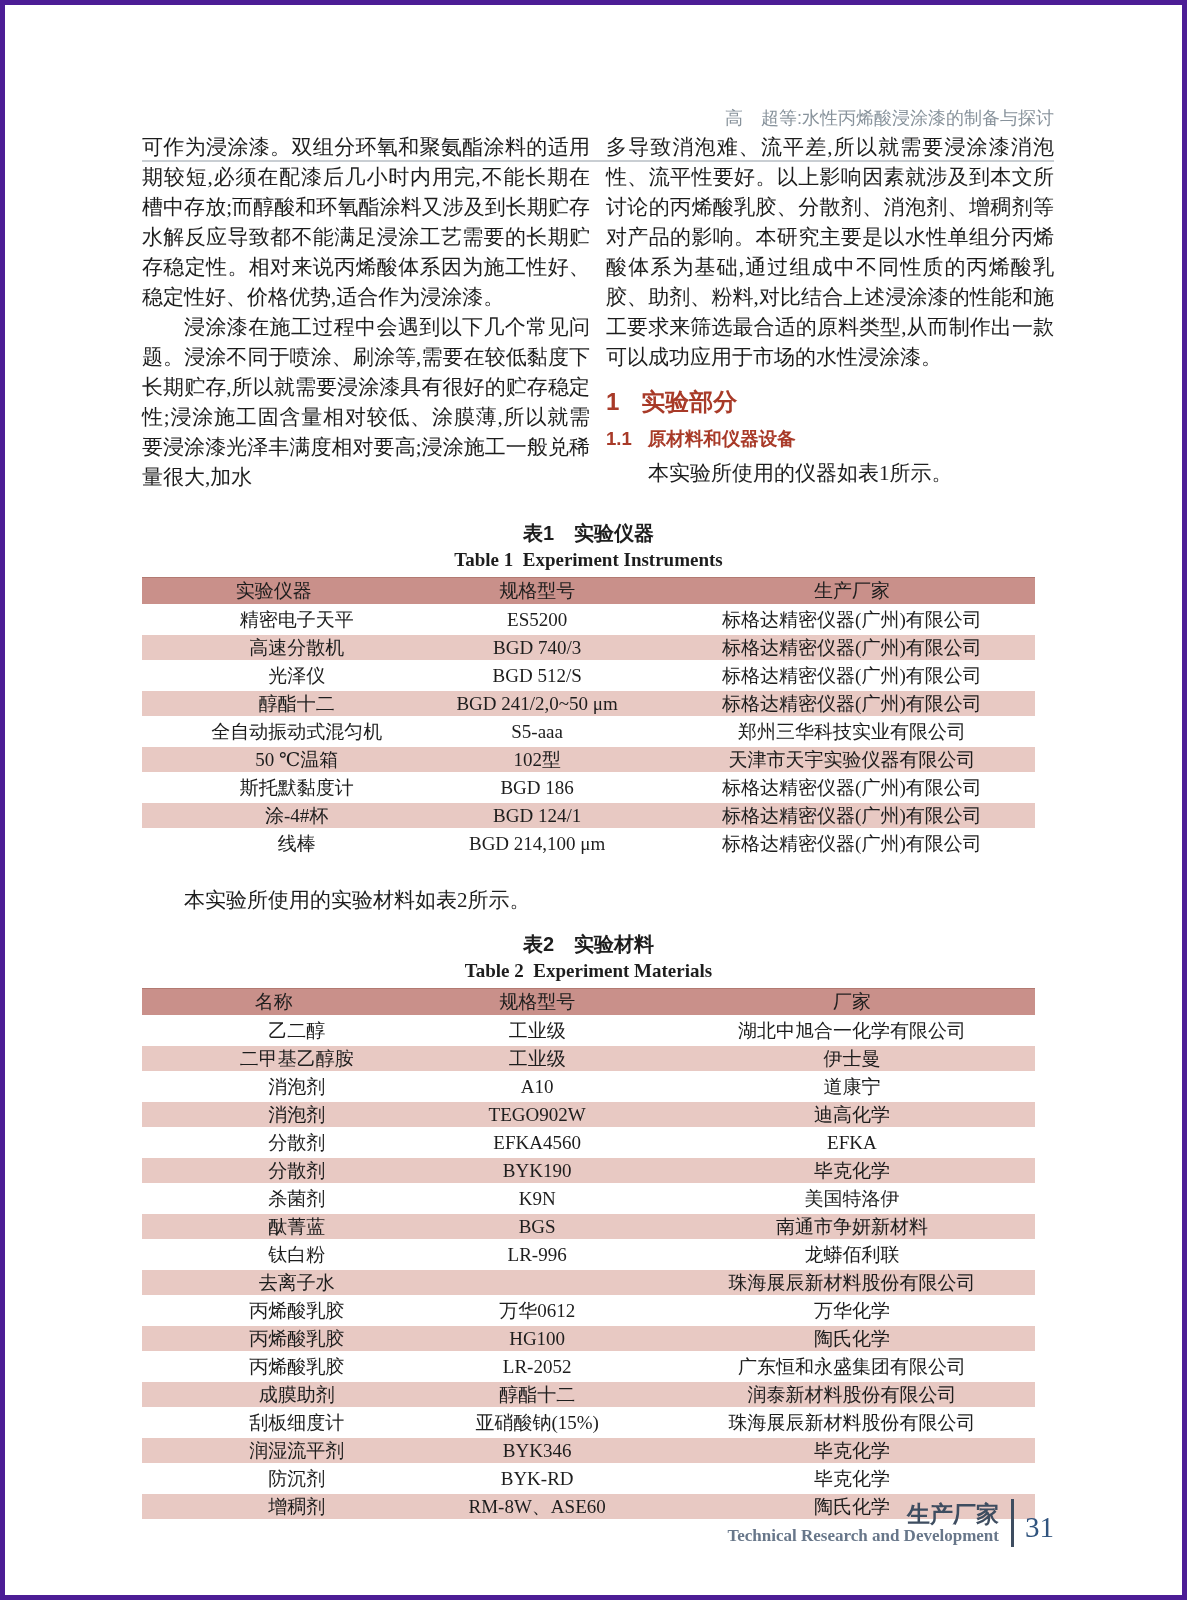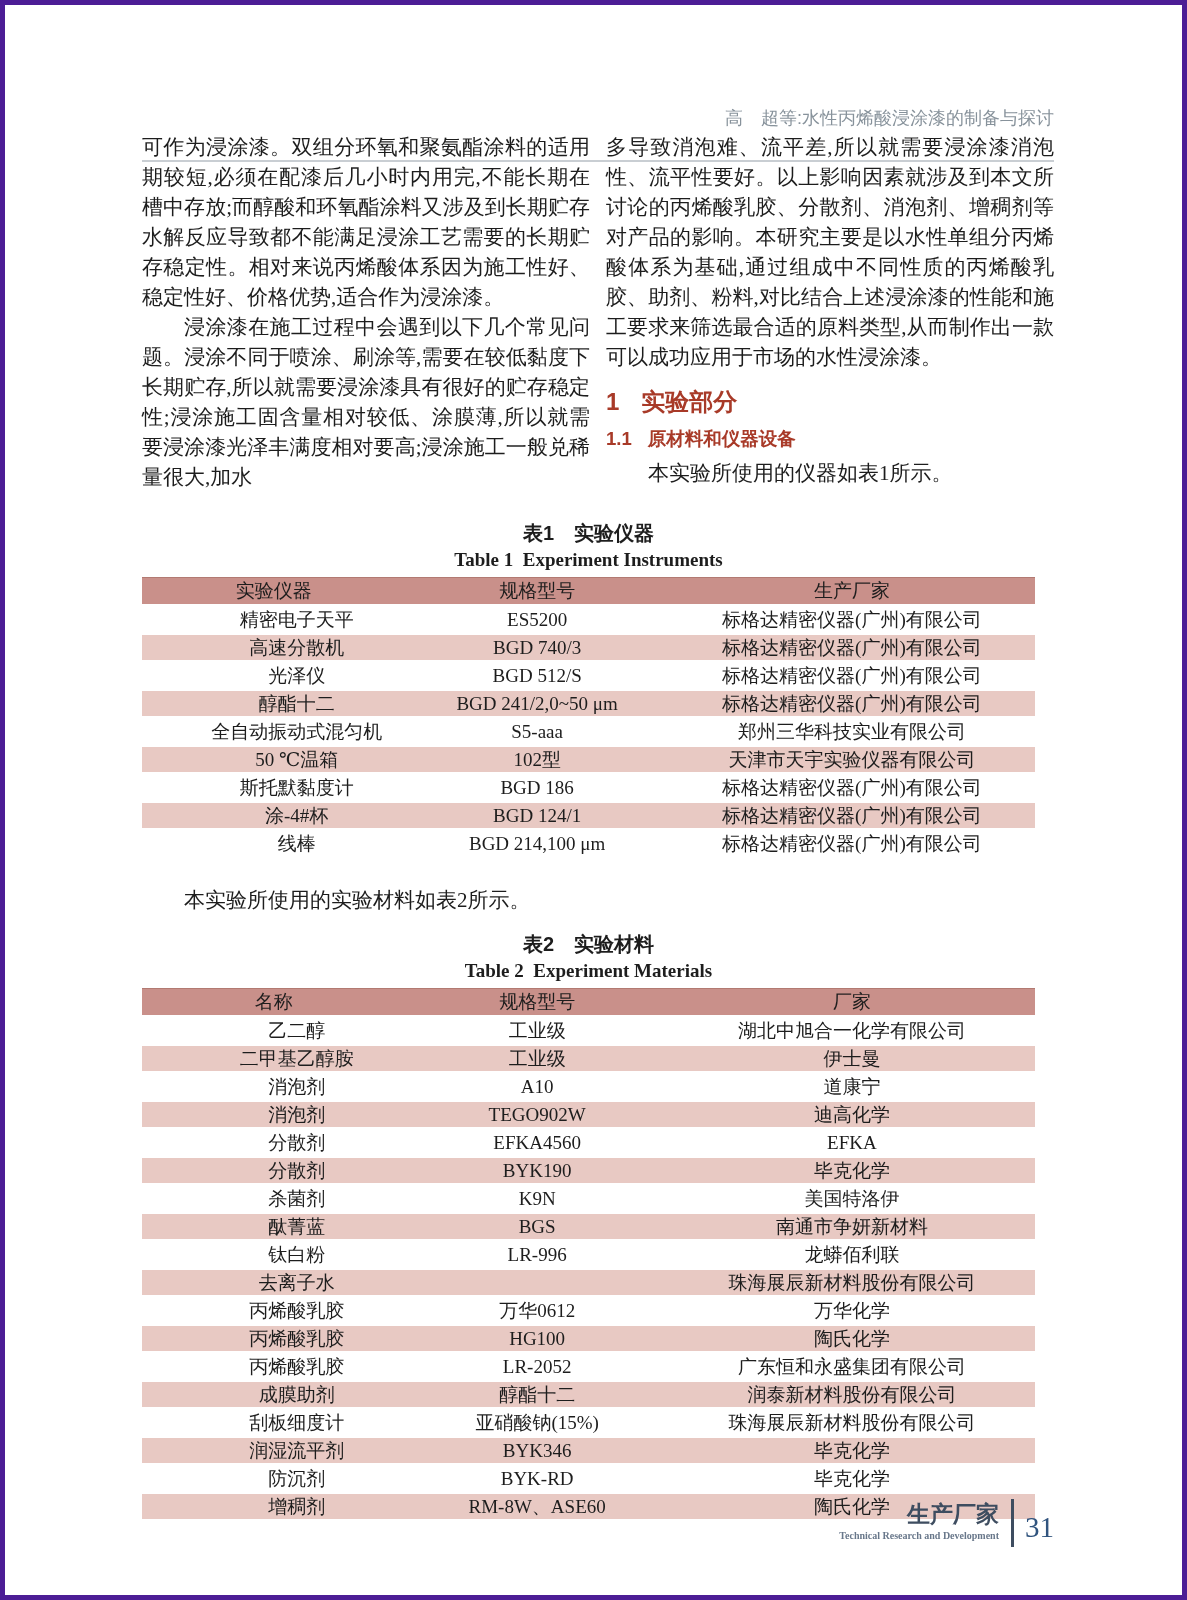--- a/index.html
+++ b/index.html
@@ -88,21 +88,21 @@
   .footer .labels { text-align: right; }
   .footer .cn {
     display: block;
     font-family: "Liberation Sans", "DejaVu Sans", sans-serif;
     font-weight: bold; font-size: 23px; line-height: 26px;
     color: var(--footer-dark);
   }
   .footer .en {
     display: block;
     font-family: "Liberation Serif", "DejaVu Serif", serif;
-    font-weight: bold; font-size: 10px; line-height: 18px;
+    font-weight: bold; font-size: 17px; line-height: 18px;
     color: var(--footer-en);
   }
   .footer .divider { width: 3px; height: 48px; background: var(--footer-dark); margin: 0 11px 0 12px; }
   .footer .page-num {
     font-family: "Liberation Serif", "DejaVu Serif", serif;
     font-size: 29px; color: var(--page-number-blue); align-self: center; padding-top: 8px;
   }
 </style>
 </head>
 <body>

